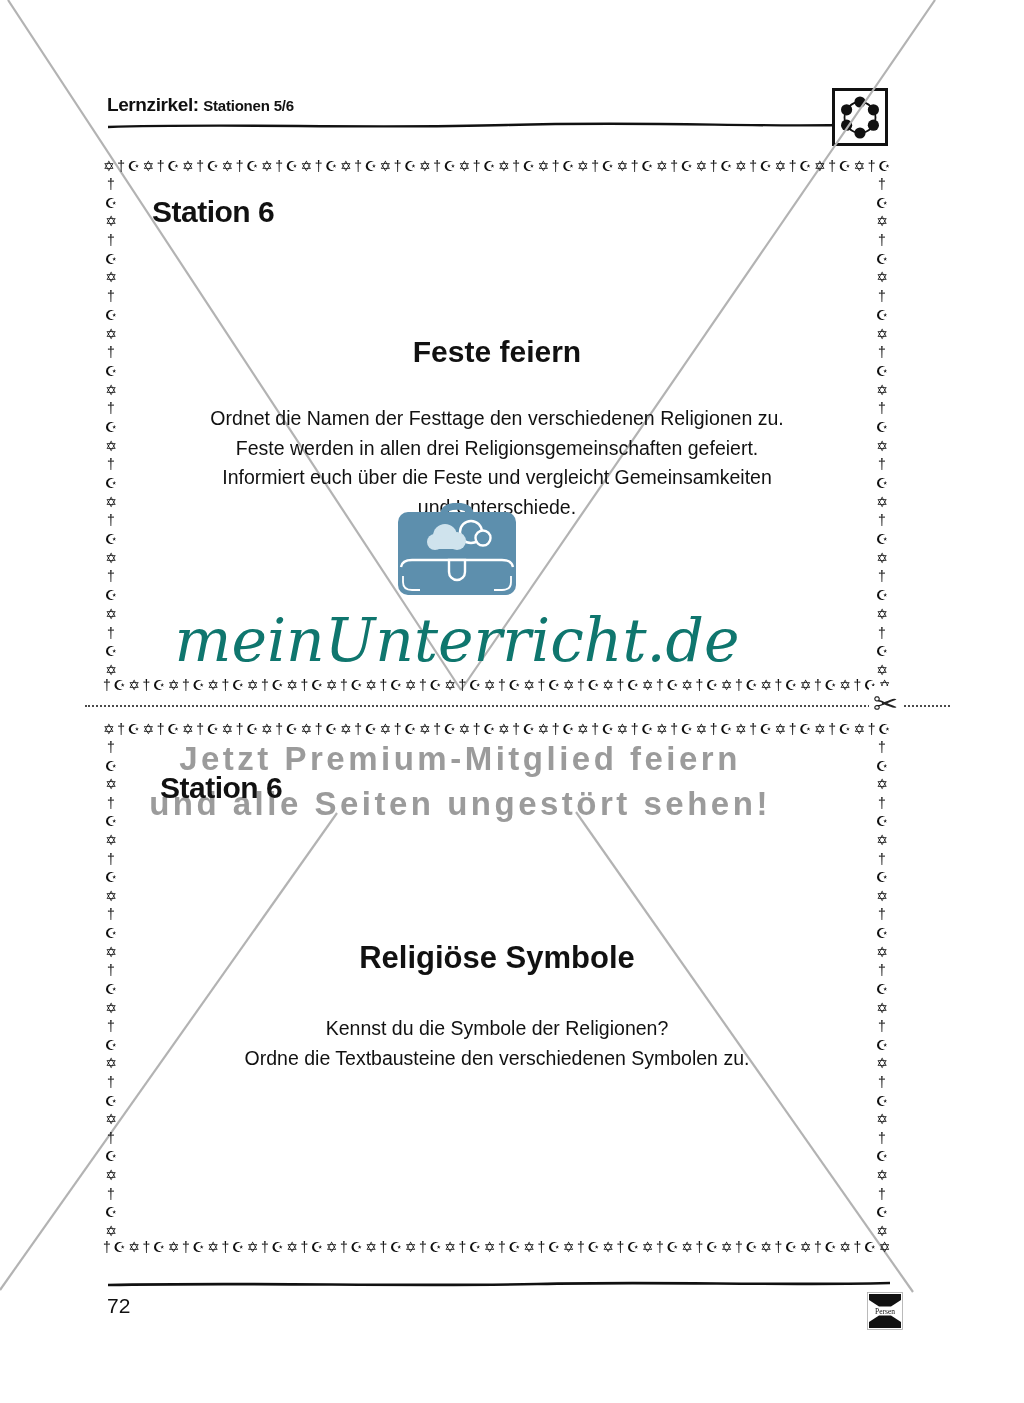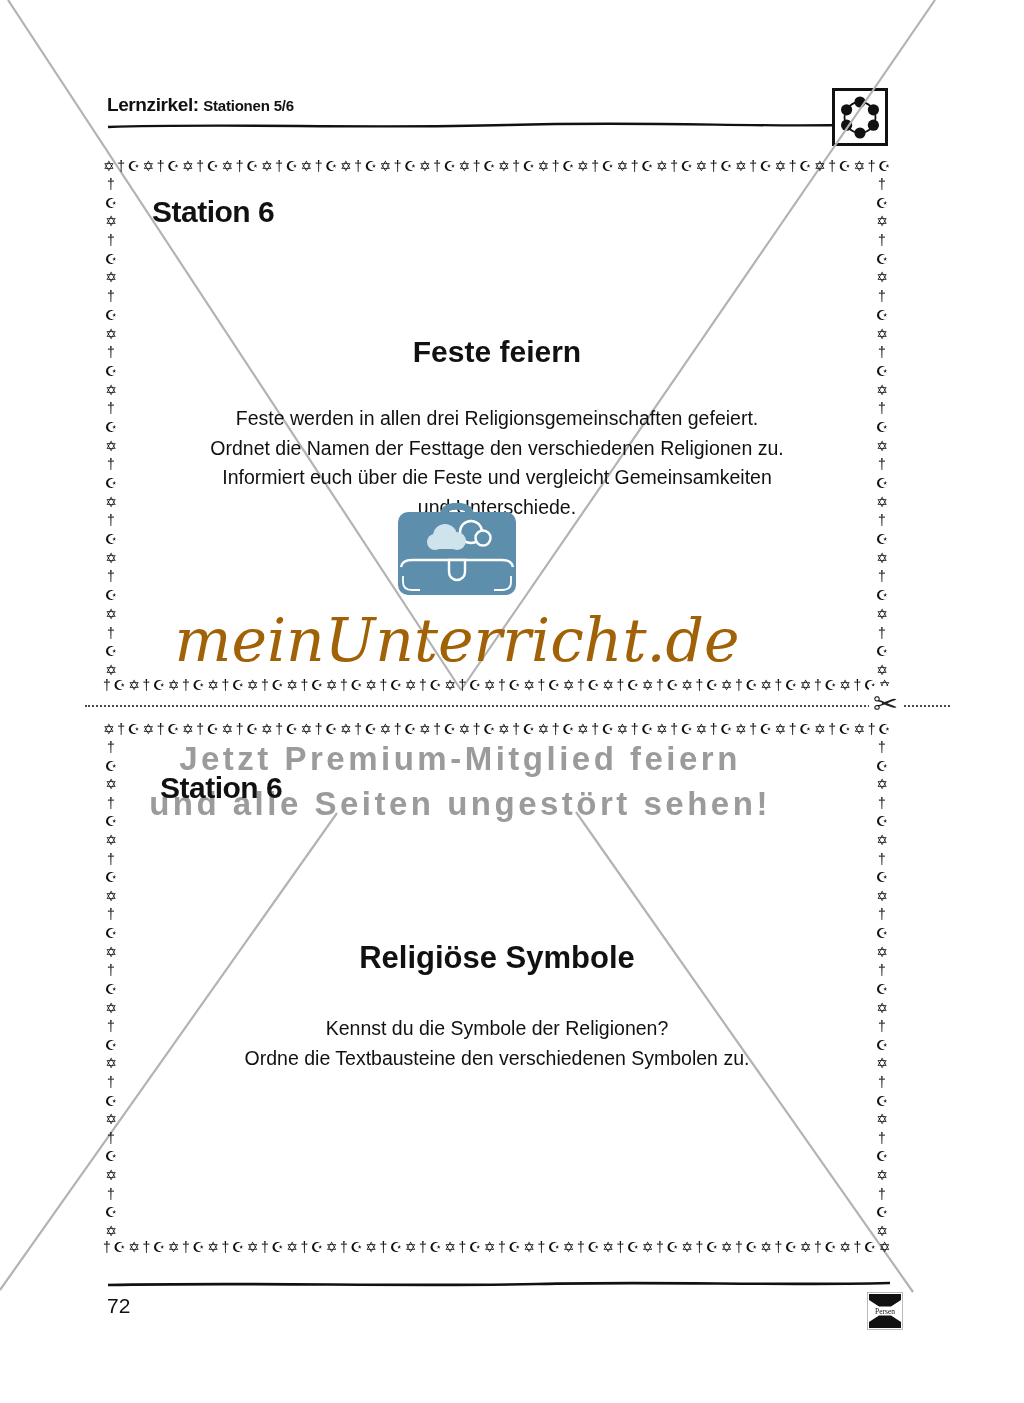--- a/index.html
+++ b/index.html
@@ -20,21 +20,21 @@
   .station-h{font-weight:bold;font-size:30px;letter-spacing:-0.5px;z-index:3;white-space:nowrap;}
   .title{left:103px;width:788px;text-align:center;font-weight:bold;font-size:30px;z-index:3;}
   .body-txt{left:103px;width:788px;text-align:center;font-size:19.5px;line-height:29.5px;z-index:3;}
   
   .wm-gray{left:60px;width:800px;text-align:center;font-weight:bold;color:#9b9b9b;z-index:4;white-space:nowrap;}
   .wm-prot{top:685px;font-size:29px;letter-spacing:3px;}
   .wm-prem1{top:740px;font-size:33px;letter-spacing:3.5px;}
   .wm-prem2{top:785px;font-size:33px;letter-spacing:3.5px;}
   .brand{left:57px;width:800px;top:605px;text-align:center;z-index:4;
          font-family:"DejaVu Serif","Liberation Serif",serif;font-style:italic;
-         font-size:60px;color:#a16207;}
+         font-size:60px;color:#0f766e;}
   .briefcase{left:398px;top:503px;z-index:4;}
   
   .dotted{left:85px;top:705px;width:865px;border-top:2px dotted #4a4a4a;z-index:3;}
   .scissors{left:869px;top:686px;font-size:30px;z-index:4;background:#fff;padding:0 4px;
             font-family:"DejaVu Sans",sans-serif;color:#222;}
   
   .pagenum{left:107px;top:1294px;font-size:21px;z-index:3;}
   .credits{left:500px;width:360px;top:1291px;text-align:right;font-size:13.5px;line-height:17.5px;z-index:3;}
   .persen{left:867px;top:1292px;z-index:3;}
   .z2{z-index:2;}
@@ -253,22 +253,22 @@
       <span>☪</span>
       <span>✡</span>
       <span>†</span>
       <span>☪</span>
       <span>✡</span>
     </div>
 
   <div class="abs station-h" style="left:152px;top:195px;">Station 6</div>
   <div class="abs title" style="top:335px;">Feste feiern</div>
   <div class="abs body-txt" style="top:404px;">
+    <div>Ordnet die Namen der Festtage den verschiedenen Religionen zu.</div>
     <div>Feste werden in allen drei Religionsgemeinschaften gefeiert.</div>
-    <div>Ordnet die Namen der Festtage den verschiedenen Religionen zu.</div>
     <div>Informiert euch über die Feste und vergleicht Gemeinsamkeiten</div>
     <div>und Unterschiede.</div>
   </div>
 
   <svg class="abs briefcase" width="118" height="92" viewBox="0 0 118 92">
     <path d="M46,10 C46,1 72,1 72,10" stroke="#5d8fad" stroke-width="7" fill="none" stroke-linecap="round"></path>
     <rect x="0" y="9" width="118" height="83" rx="10" fill="#5d8fad"></rect>
     <g stroke="#fff" stroke-width="2.4" fill="#5d8fad">
       <circle cx="73" cy="29" r="11"></circle>
         <circle cx="85" cy="35" r="7.5"></circle>

